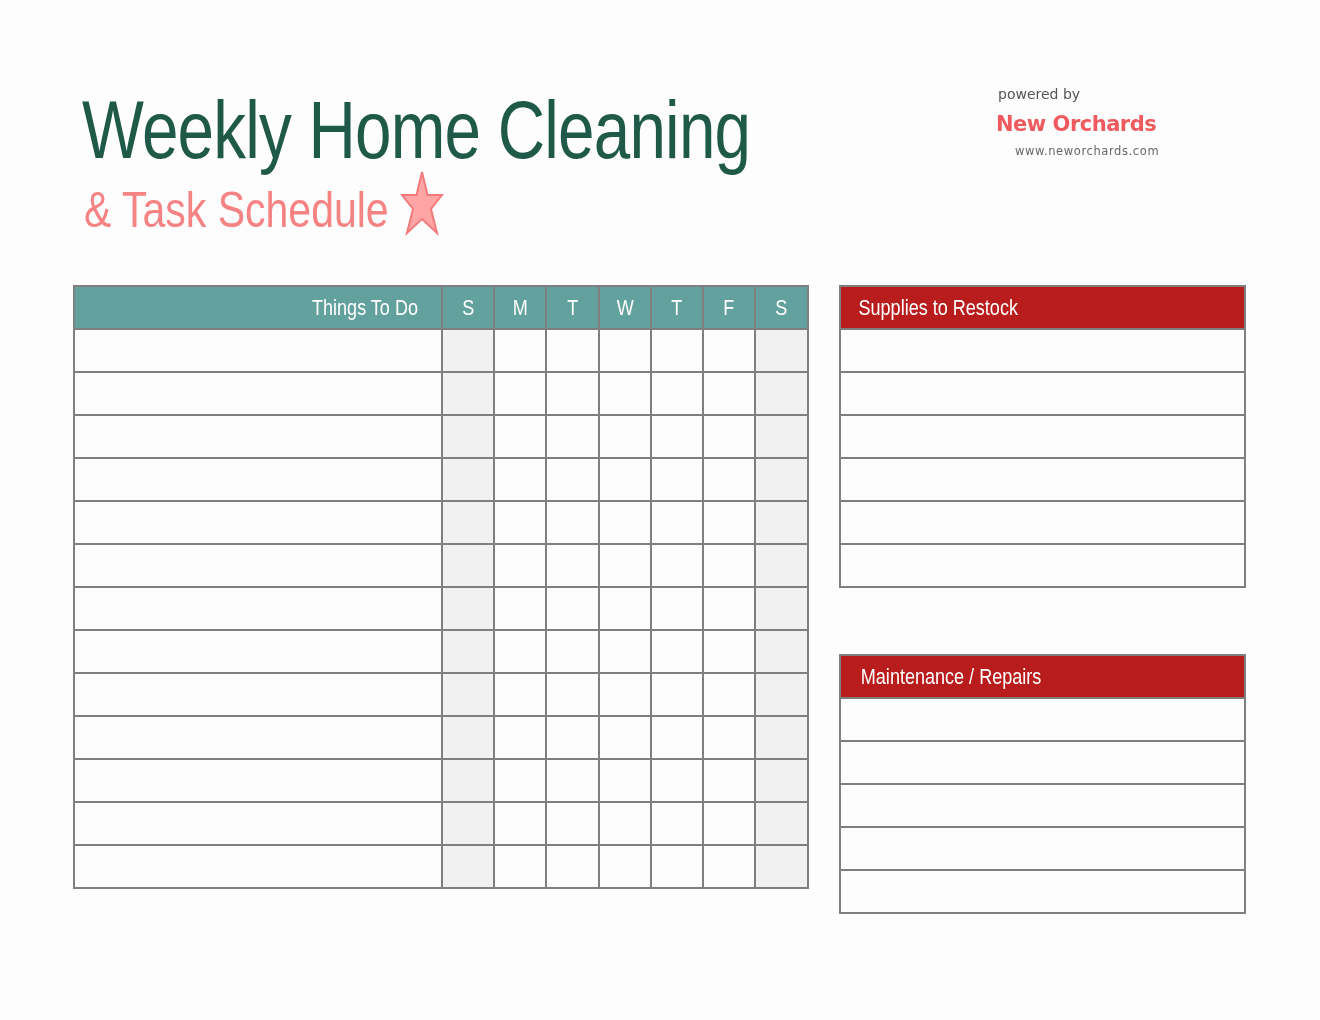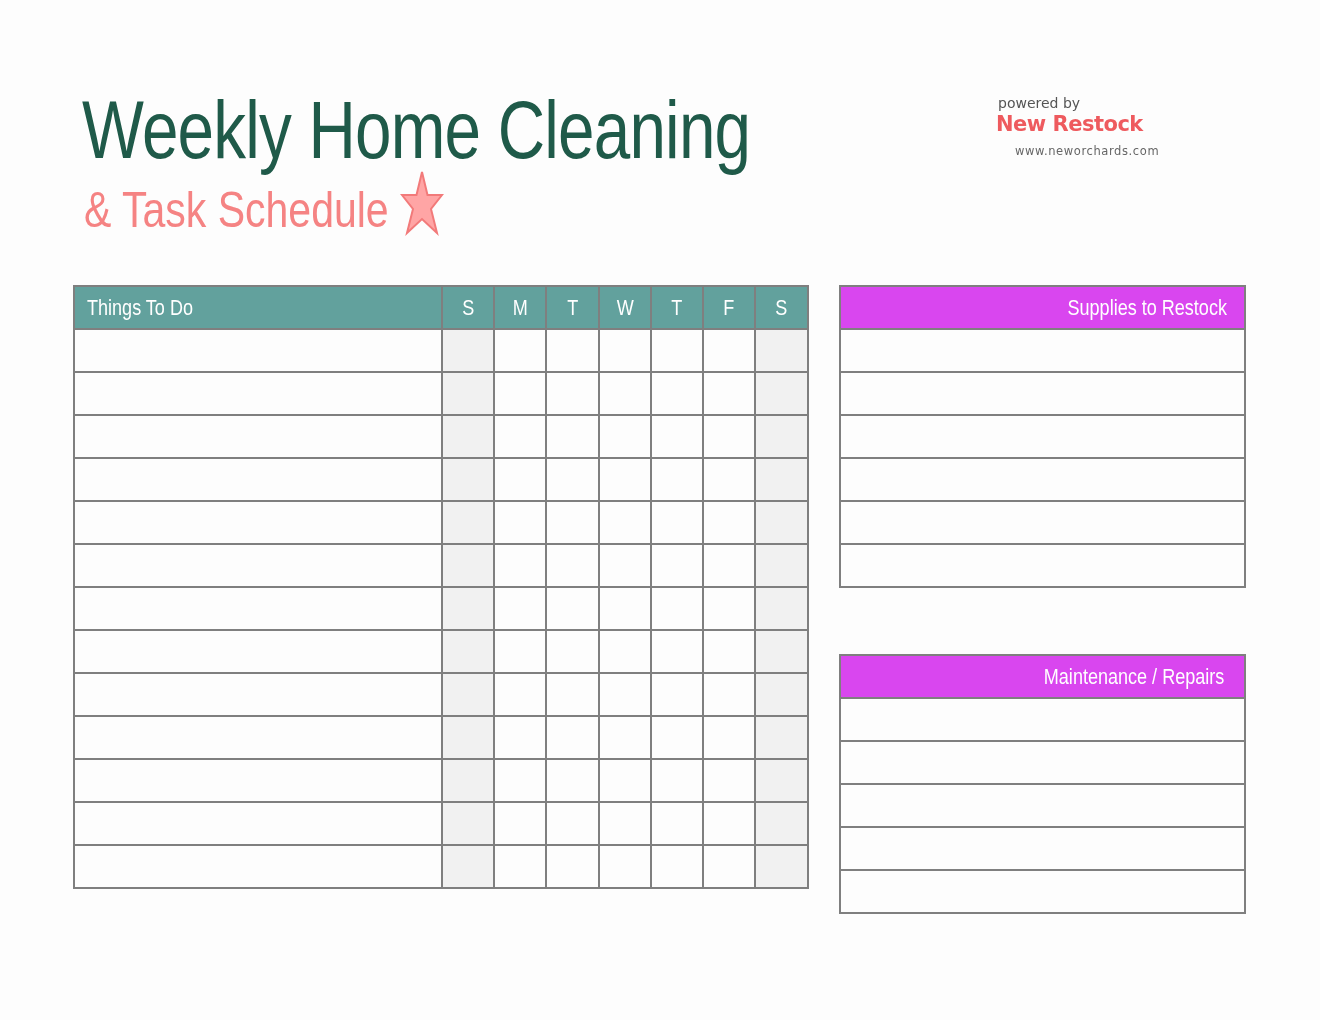--- a/index.html
+++ b/index.html
@@ -13,58 +13,58 @@
     font-size: 82px; line-height: 96px; color: #1f5a49;
     transform: scaleX(0.80); transform-origin: left top; white-space: nowrap; letter-spacing: -1px;
   }
   .subtitle {
     position: absolute; left: 84px; top: 180px; margin: 0;
     font-size: 50px; line-height: 60px; color: #f58383; font-weight: normal;
     transform: scaleX(0.82); transform-origin: left top; white-space: nowrap;
   }
   .star { position: absolute; left: 400px; top: 170px; width: 44px; height: 66px; }
   .brand { position: absolute; left: 996px; top: 84px; }
-  .brand .powered { font-family: "DejaVu Sans", sans-serif; font-size: 14px; color: #555; position: absolute; left: 2px; top: 11px; white-space: nowrap; }
+  .brand .powered { font-family: "DejaVu Sans", sans-serif; font-size: 14px; color: #555; position: absolute; left: 2px; top: 2px; white-space: nowrap; }
   .brand .name { font-family: "DejaVu Sans", sans-serif; font-size: 21px; font-weight: bold; color: #ee5a5e; position: absolute; left: 0; top: 28px; white-space: nowrap; letter-spacing: -0.5px; }
   .brand .url { font-family: "DejaVu Sans", sans-serif; font-size: 11.5px; color: #666; position: absolute; left: 19px; top: 60px; white-space: nowrap; letter-spacing: 0.6px; }
 
   table { border-collapse: collapse; position: absolute; table-layout: fixed; }
   td, th { border: 2px solid #7f7f7f; padding: 0; }
   .main { left: 73px; top: 285px; width: 734px; }
   .main th {
     background: #62a19d; color: #fff; height: 41px; font-weight: normal;
     font-size: 22px; text-align: center;
   }
   .main th span.t { display: inline-block; transform: scaleX(0.82); }
-  .main th.todo { text-align: left; padding-left: 12px; }
+  .main th.todo { text-align: right; padding-left: 12px; }
   .main th.todo span.t { transform-origin: left center; }
   .main td { height: 41px; background: #fdfdfd; }
   .main td.weekend { background: #f1f1f1; }
 
   .side { left: 839px; width: 407px; }
   .side th {
-    background: #d946ef; color: #fff; height: 41px; font-weight: normal; font-size: 22px; text-align: right;
+    background: #b91c1c; color: #fff; height: 41px; font-weight: normal; font-size: 22px; text-align: left;
   }
   .side th span.t { display: inline-block; transform: scaleX(0.82); }
   .side td { height: 41px; background: #fdfdfd; }
   .supplies { top: 285px; }
   .repairs { top: 654px; }
 </style>
 </head>
 <body>
 
 <h1 class="title">Weekly Home Cleaning</h1>
 <h2 class="subtitle">&amp; Task Schedule</h2>
 <svg class="star" viewBox="0 0 44 66">
   <polygon points="22,2 27.5,25 42,25 31,39 37,63 22,49 7,63 13,39 2,25 16.5,25" fill="#ffa5a5" stroke="#f27a7a" stroke-width="2" stroke-linejoin="miter"></polygon>
 </svg>
 
 <div class="brand">
   <div class="powered">powered by</div>
-  <div class="name">New Restock</div>
+  <div class="name">New Orchards</div>
   <div class="url">www.neworchards.com</div>
 </div>
 
 <table class="main">
   <colgroup>
     <col style="width:368px">
       <col style="width:52px">
       <col style="width:52px">
       <col style="width:53px">
     <col style="width:52px">

